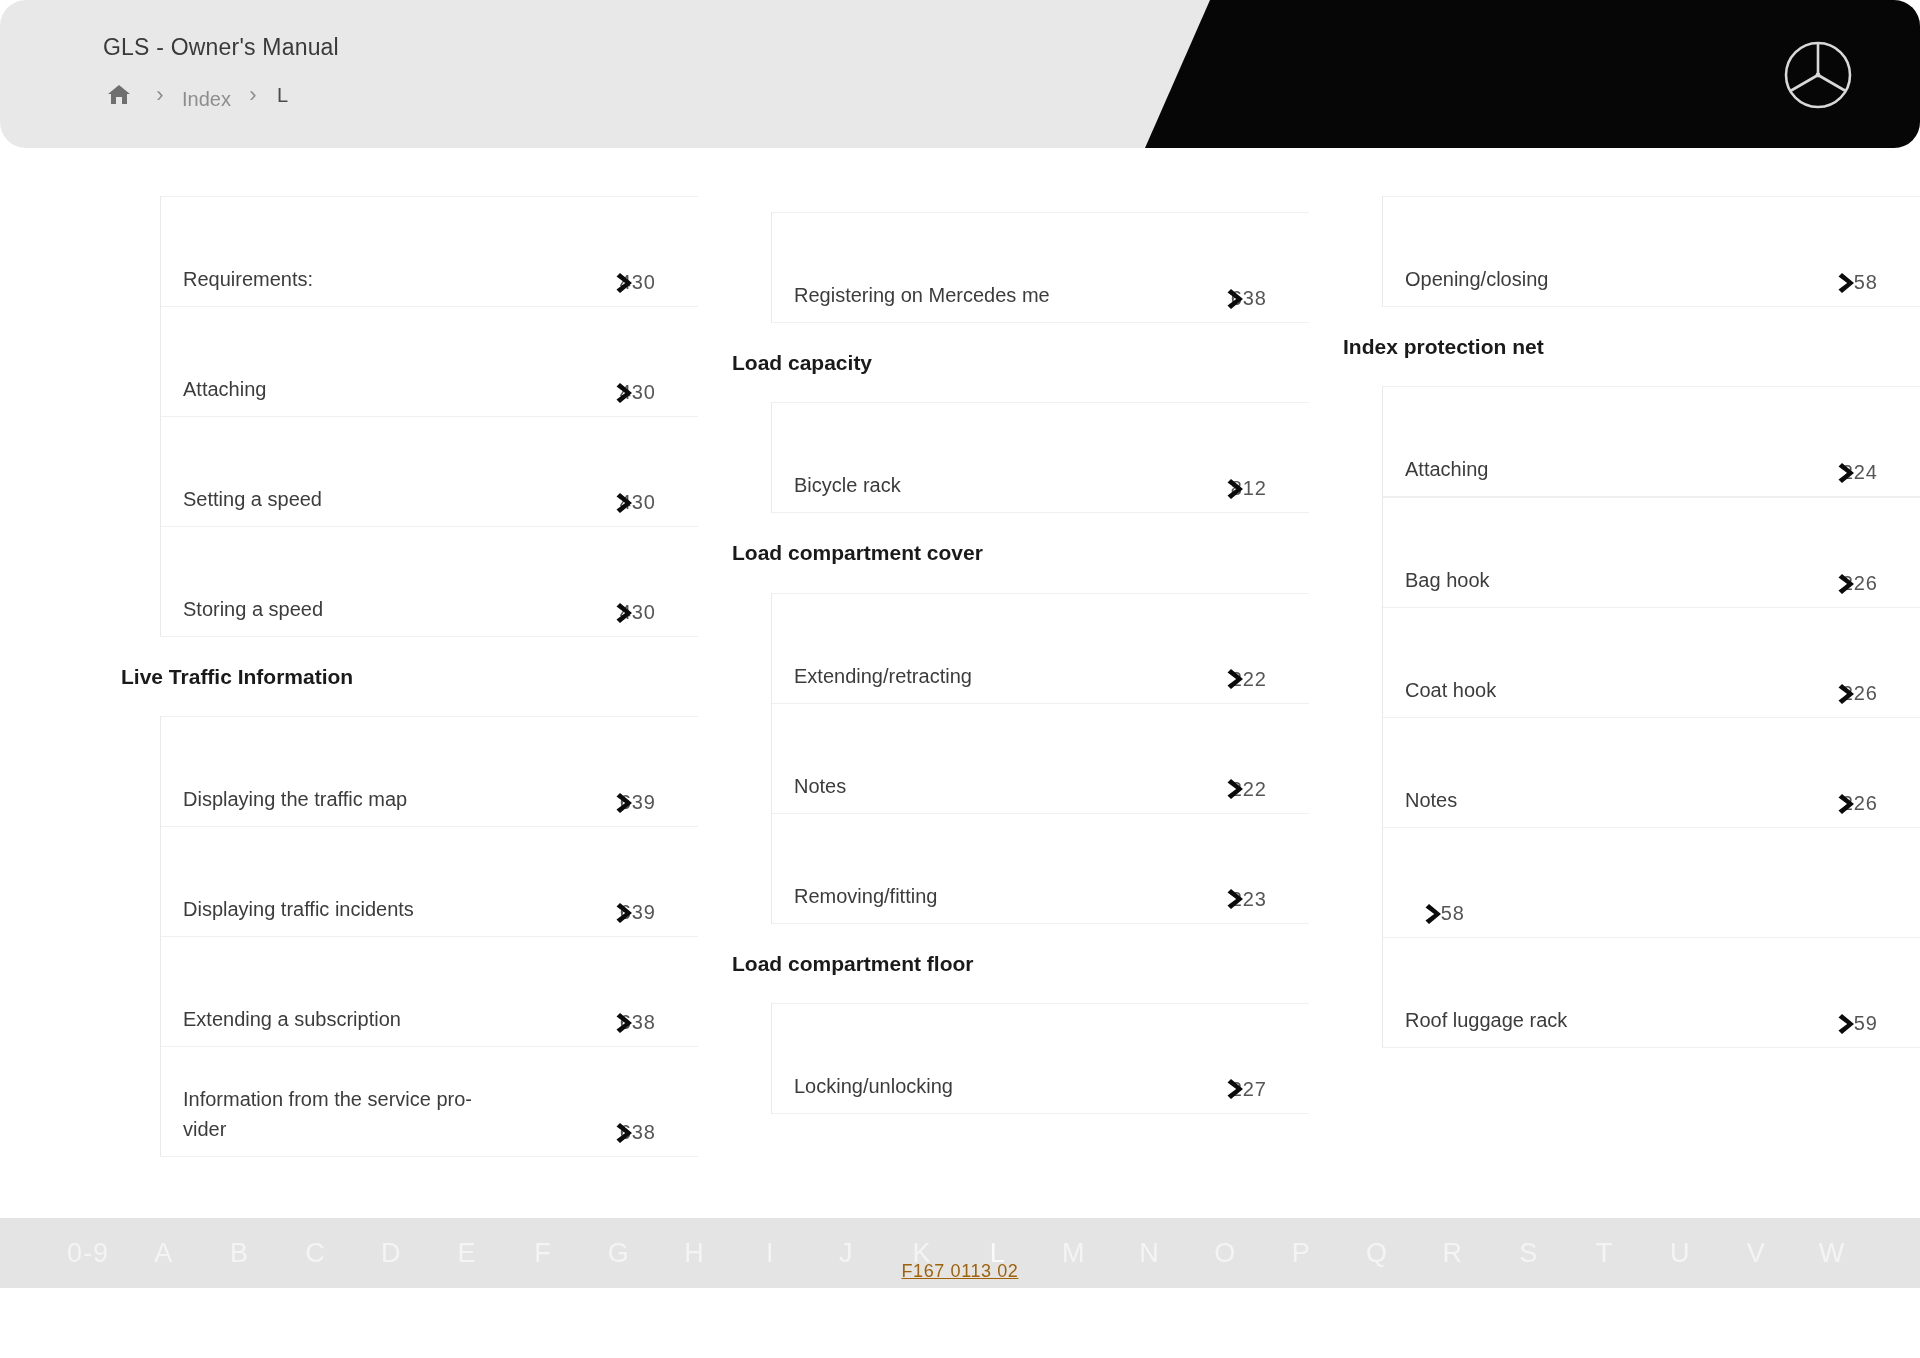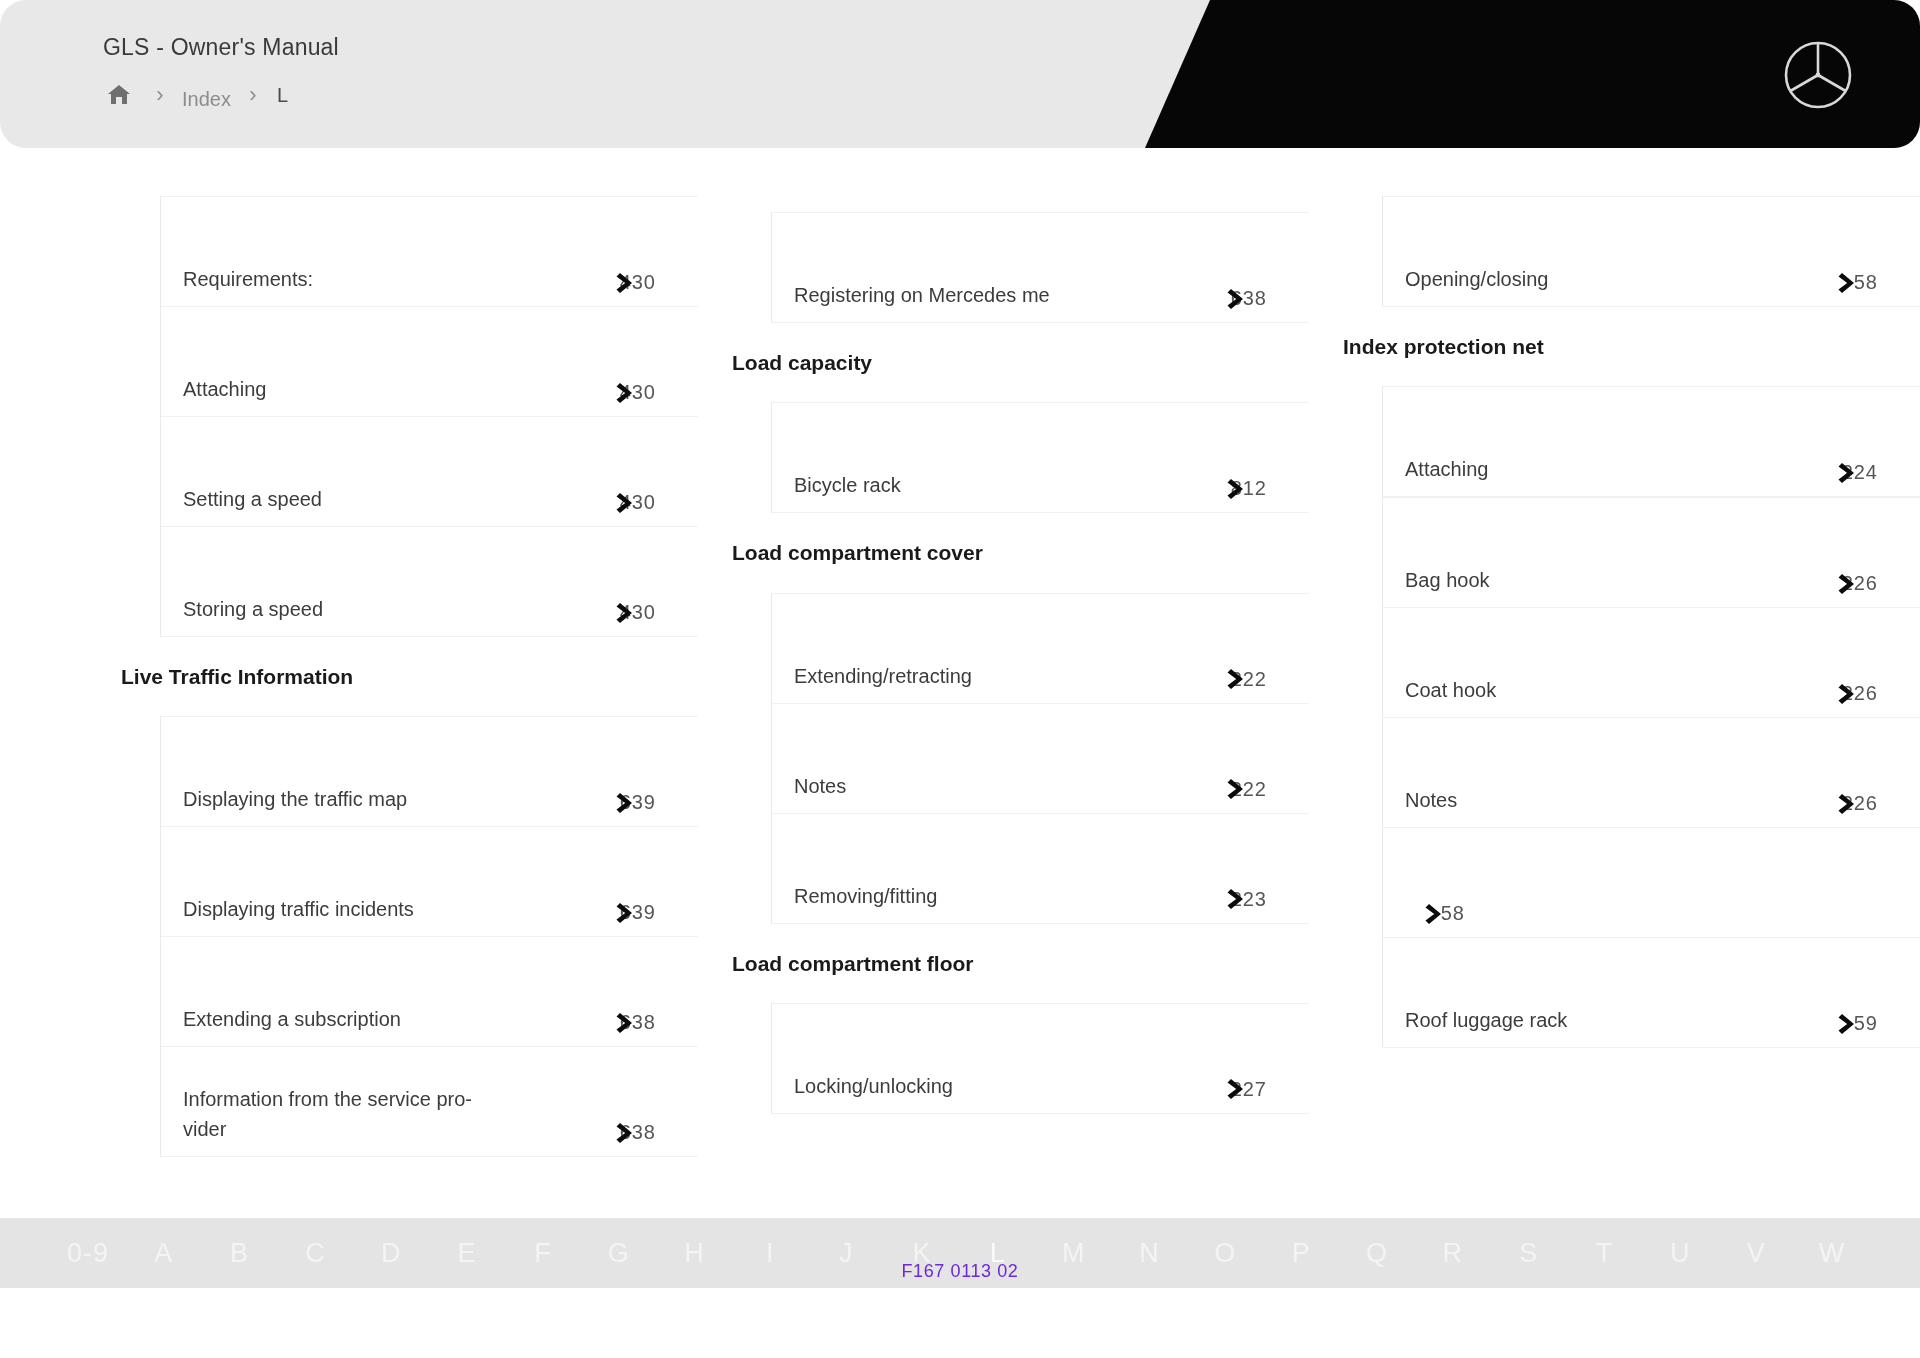--- a/index.html
+++ b/index.html
@@ -169,23 +169,24 @@
     font-weight: 300;
     user-select: none;
   }
   .alpha-item.active { color: #fafafa; }
   .doccode {
     position: absolute;
     left: 50%;
     transform: translateX(-50%);
     bottom: 6px;
     font-size: 18px;
-    color: #6d28d9;
+    color: #a16207;
     letter-spacing: .6px;
     white-space: nowrap;
+    text-decoration: underline;
   }
 </style>
 </head>
 <body>
 
 <div class="header">
   <div class="header-black"></div>
 
   <div class="brand-title">GLS - Owner's Manual</div>
 

